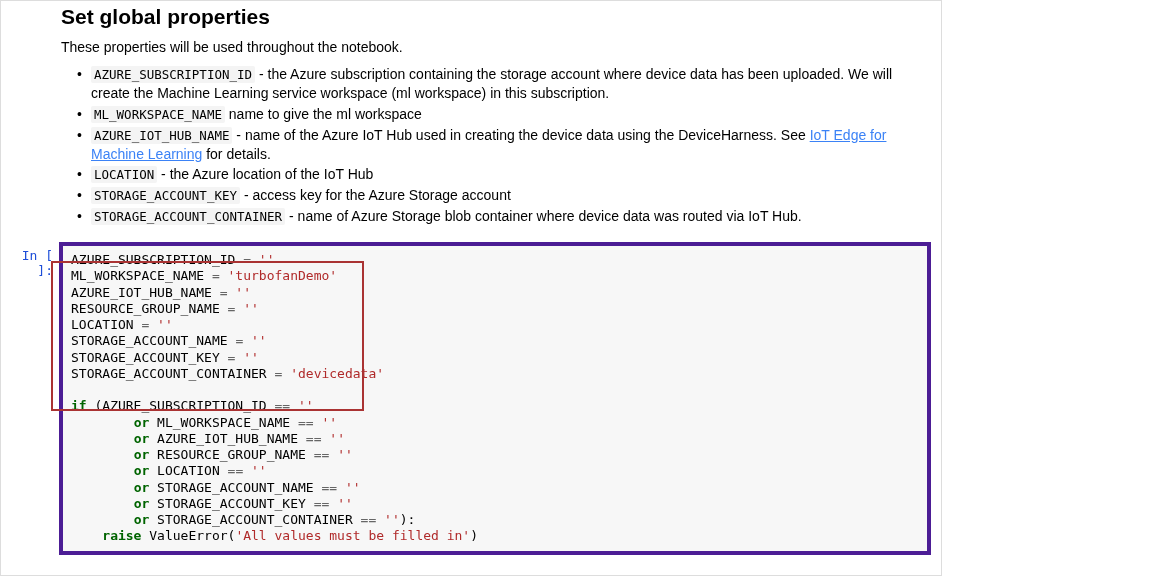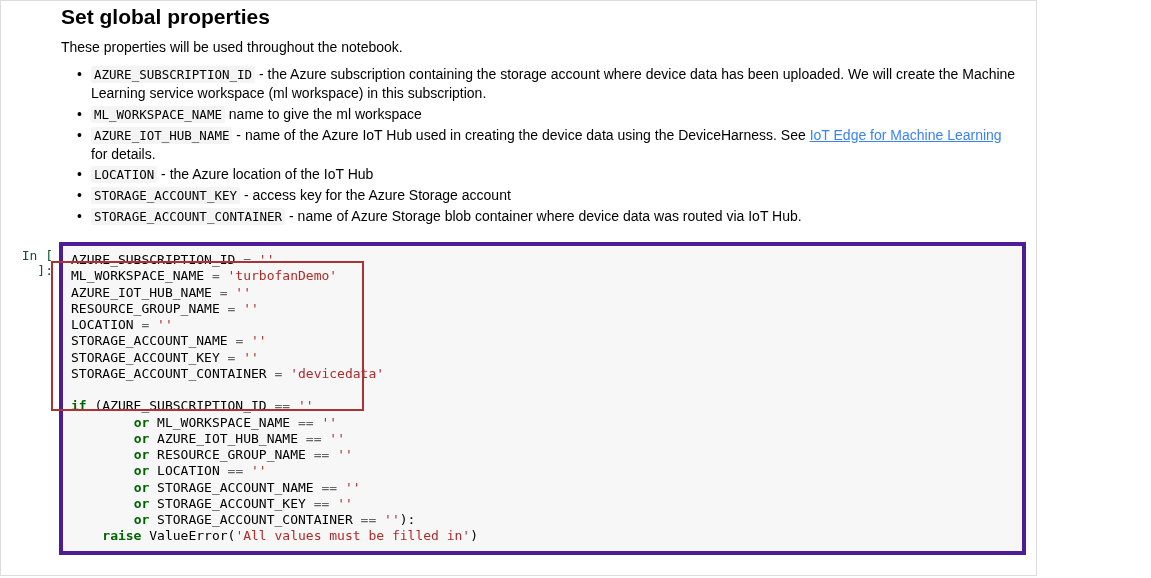--- a/index.html
+++ b/index.html
@@ -5,21 +5,21 @@
   body {
     margin: 0;
     padding: 0;
     font-family: -apple-system, BlinkMacSystemFont, "Segoe UI", Helvetica, Arial, sans-serif;
     font-size: 14px;
     color: #000;
     background: #fff;
   }
   .container {
     border: 1px solid #ddd;
-    width: 1037px;
+    width: 942px;
     height: 576px;
     box-sizing: border-box;
     overflow: hidden;
     position: relative;
   }
   .content {
     padding-left: 60px;
     padding-right: 20px;
     padding-top: 4px;
   }
@@ -61,21 +61,21 @@
     display: flex;
     align-items: flex-start;
   }
   .prompt {
     width: 58px;
     text-align: right;
     padding-right: 6px;
     padding-top: 6px;
     font-family: monospace;
     font-size: 13px;
-    color: #14532d;
+    color: #1d4ed8;
     flex-shrink: 0;
     box-sizing: border-box;
   }
   .code-area {
     flex: 1;
     background: #f7f7f7;
     border: 4px solid #4c1d95;
     padding: 6px 8px;
     font-family: "Menlo", "Consolas", "DejaVu Sans Mono", monospace;
     font-size: 13px;

